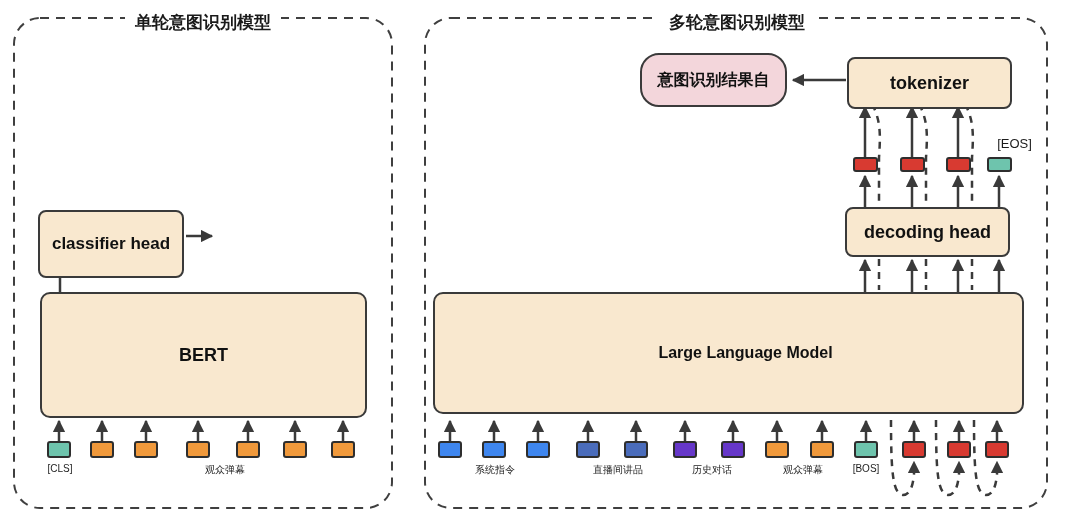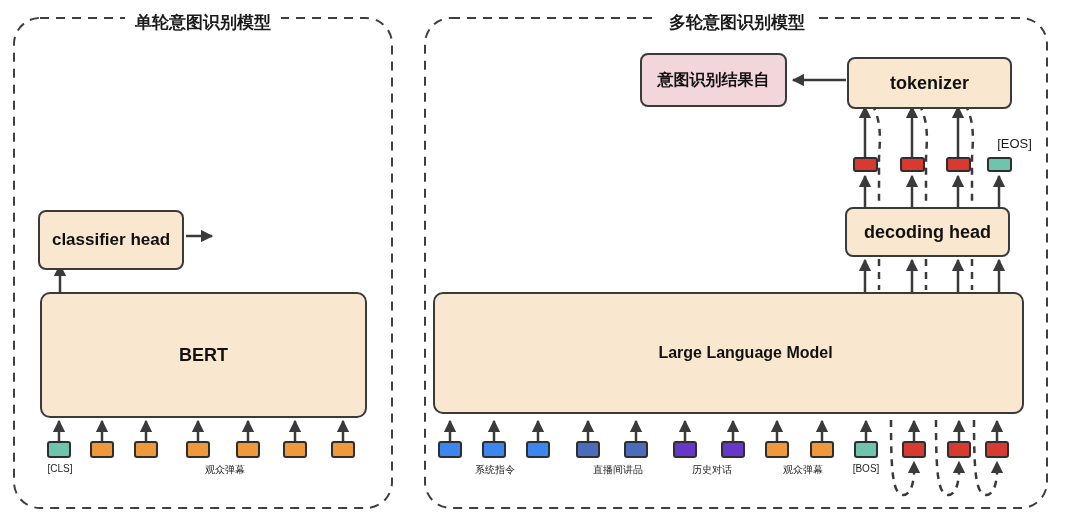--- a/index.html
+++ b/index.html
@@ -78,24 +78,24 @@
         <line x1="972" y1="259" x2="972" y2="290" stroke="#3a3a3a" stroke-width="2.5" stroke-dasharray="7 6"></line>
         <path d="M891,420 C891,474 893,494 903,495 C910,495 913,486 914,474 L914,462" fill="none" stroke="#3a3a3a" stroke-width="2.5" stroke-dasharray="7 6" marker-end="url(#ah)"></path>
         <path d="M936,420 C936,474 938,494 948,495 C955,495 958,486 959,474 L959,462" fill="none" stroke="#3a3a3a" stroke-width="2.5" stroke-dasharray="7 6" marker-end="url(#ah)"></path>
         <path d="M974,420 C974,474 976,494 986,495 C993,495 996,486 997,474 L997,462" fill="none" stroke="#3a3a3a" stroke-width="2.5" stroke-dasharray="7 6" marker-end="url(#ah)"></path>
       </g>
   </svg>
 
   <div class="panel-title" style="left:203px;top:11px;">单轮意图识别模型</div>
   <div class="panel-title" style="left:737px;top:11px;">多轮意图识别模型</div>
 
-  <div class="box cream r8" style="left:38px;top:210px;width:146px;height:60px;font-size:17px;">classifier head</div>
+  <div class="box cream r8" style="left:38px;top:210px;width:146px;height:68px;font-size:17px;">classifier head</div>
   <div class="box cream r10" style="left:40px;top:292px;width:327px;height:126px;font-size:18px;">BERT</div>
 
-  <div class="box pink r8" style="left:640px;top:53px;width:147px;height:54px;font-size:16px;">
+  <div class="box pink r8" style="left:640px;top:53px;width:147px;height:54px;font-size:16px;border-radius:19px;">
     <div class="nl-lines">
       <span>意图识别结果自</span>
     </div>
   </div>
   <div class="box cream r8" style="left:847px;top:57px;width:165px;height:52px;font-size:18px;">tokenizer</div>
   <div class="box cream r8" style="left:845px;top:207px;width:165px;height:50px;font-size:18px;">decoding head</div>
   <div class="box cream r10" style="left:433px;top:292px;width:591px;height:122px;font-size:16px;padding-left:34px;">Large Language Model</div>
 
   <div class="cap" style="left:60px;top:463px;">[CLS]</div>
   <div class="cap" style="left:225px;top:463px;">观众弹幕</div>

